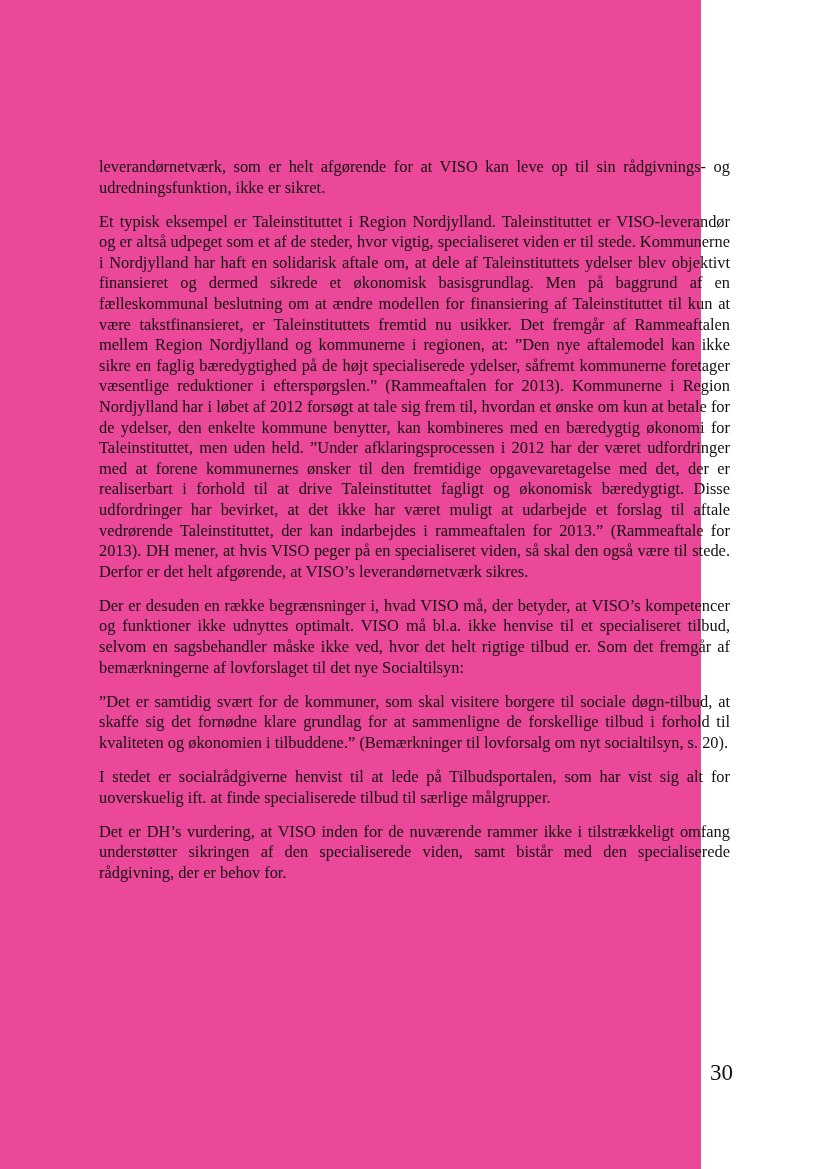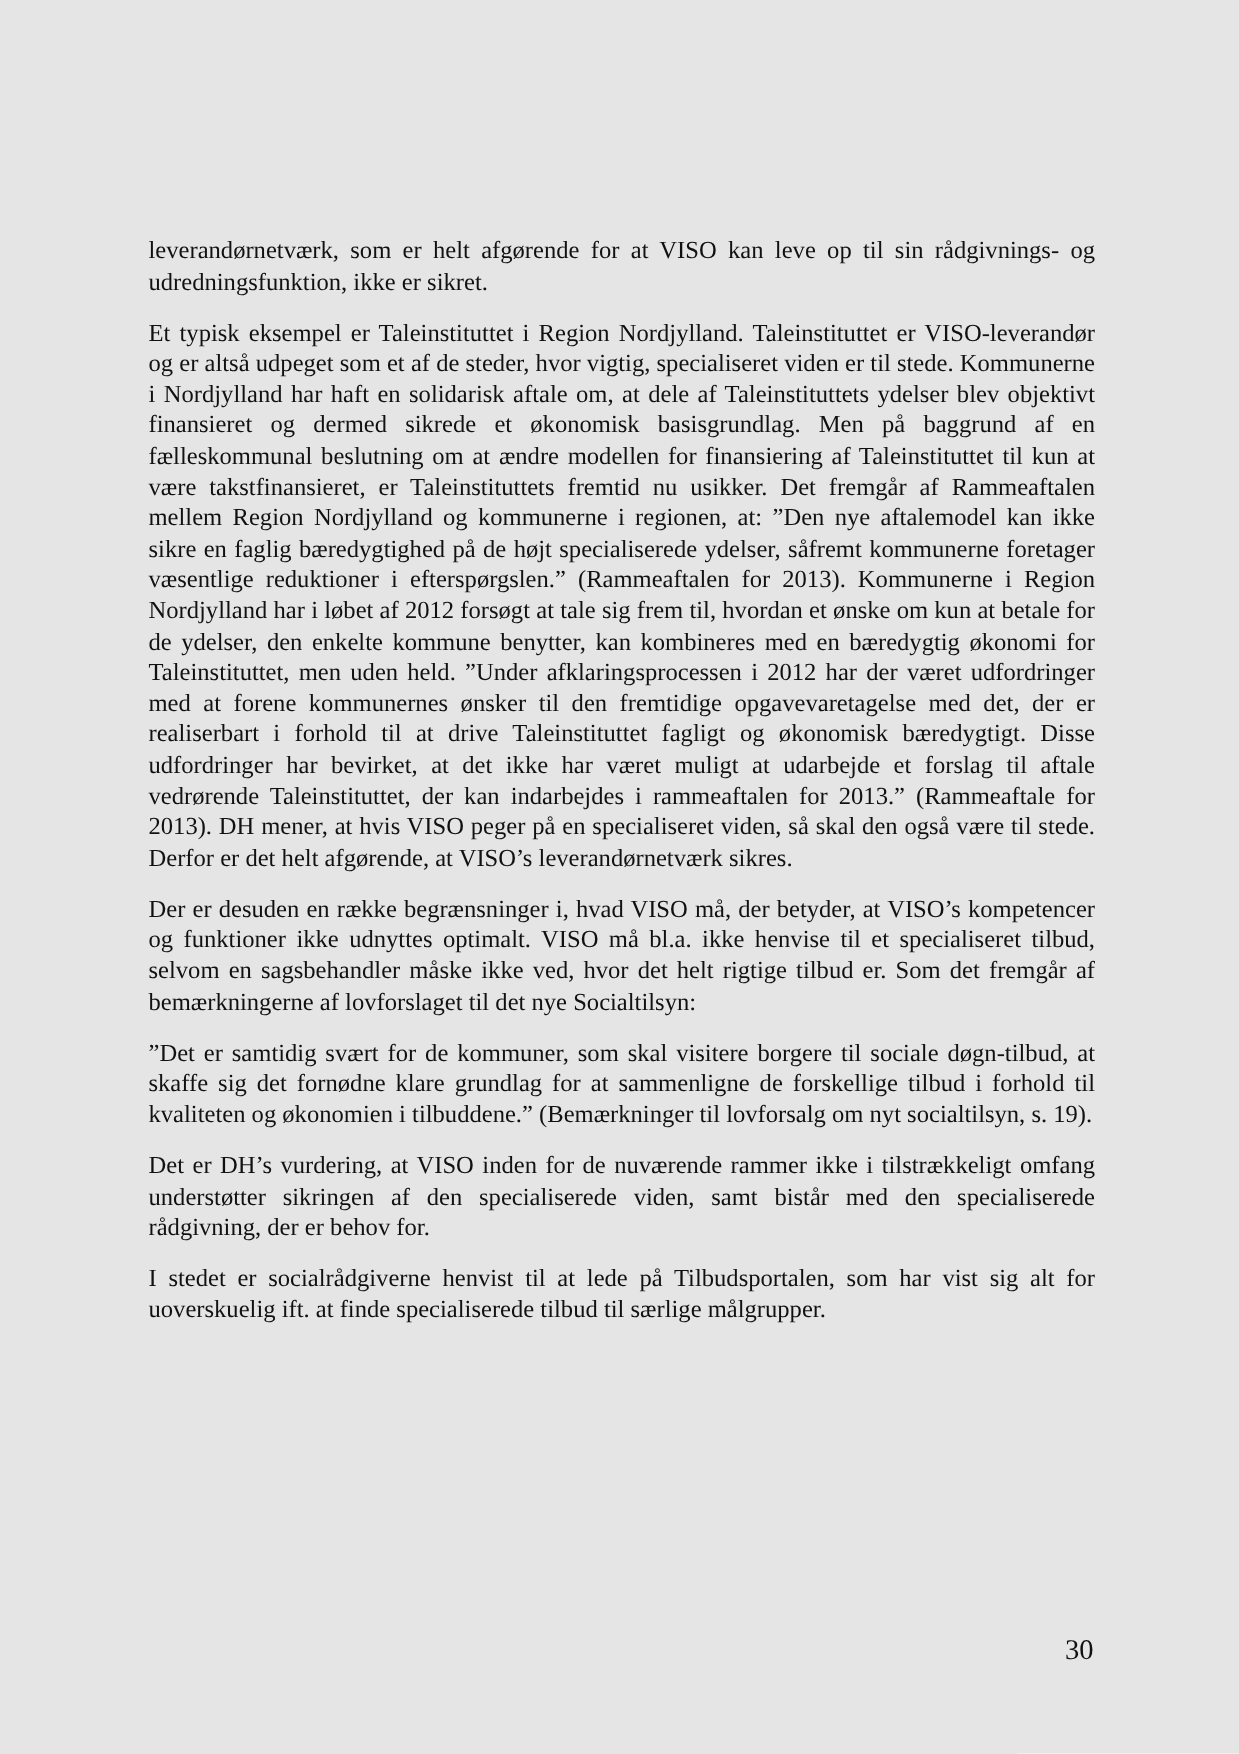--- a/index.html
+++ b/index.html
@@ -9,23 +9,23 @@
   }
   body {
     width: 826px;
     height: 1169px;
     position: relative;
     overflow: hidden;
   }
   .page {
     position: absolute;
     left: 0; top: 0;
-    width: 826px;
+    width: 701px;
     height: 1169px;
-    background: #e5e5e5;
+    background: #ec4899;
   }
   .text-block {
     position: absolute;
     left: 99px;
     top: 157px;
     width: 631px;
     font-family: "Liberation Serif", "DejaVu Serif", serif;
     font-size: 16.4px;
     line-height: 20.6px;
     color: #111111;
@@ -33,23 +33,22 @@
   .para {
     margin: 0 0 13.5px 0;
     text-align: justify;
   }
   .it { }
   .page-number {
     position: absolute;
     left: 710px;
     top: 1060px;
     font-family: "Liberation Serif", "DejaVu Serif", serif;
-    font-size: 19px;
+    font-size: 23px;
     color: #111111;
-    margin-top: 30px;
   }
 </style>
 </head>
 <body>
 
 <div class="page">
   <div class="text-block">
 
     <p class="para">
       <span>leverandørnetværk, som er helt afgørende for at VISO kan leve op til sin rådgivnings- og udredningsfunktion, ikke er sikret.</span>
@@ -57,27 +56,27 @@
 
     <p class="para">
       <span>Et typisk eksempel er Taleinstituttet i Region Nordjylland. Taleinstituttet er VISO-leverandør og er altså udpeget som et af de steder, hvor vigtig, specialiseret viden er til stede. Kommunerne i Nordjylland har haft en solidarisk aftale om, at dele af Taleinstituttets ydelser blev objektivt finansieret og dermed sikrede et økonomisk basisgrundlag. Men på baggrund af en fælleskommunal beslutning om at ændre modellen for finansiering af Taleinstituttet til kun at være takstfinansieret, er Taleinstituttets fremtid nu usikker. Det fremgår af Rammeaftalen mellem Region Nordjylland og kommunerne i regionen, at: </span><span class="it">”Den nye aftalemodel kan ikke sikre en faglig bæredygtighed på de højt specialiserede ydelser, såfremt kommunerne foretager væsentlige reduktioner i efterspørgslen.”</span><span> (Rammeaftalen for 2013). Kommunerne i Region Nordjylland har i løbet af 2012 forsøgt at tale sig frem til, hvordan et ønske om kun at betale for de ydelser, den enkelte kommune benytter, kan kombineres med en bæredygtig økonomi for Taleinstituttet, men uden held. </span><span class="it">”Under afklaringsprocessen i 2012 har der været udfordringer med at forene kommunernes ønsker til den fremtidige opgavevaretagelse med det, der er realiserbart i forhold til at drive Taleinstituttet fagligt og økonomisk bæredygtigt. Disse udfordringer har bevirket, at det ikke har været muligt at udarbejde et forslag til aftale vedrørende Taleinstituttet, der kan indarbejdes i rammeaftalen for 2013</span><span>.” (Rammeaftale for 2013). DH mener, at hvis VISO peger på en specialiseret viden, så skal den også være til stede. Derfor er det helt afgørende, at VISO’s leverandørnetværk sikres.</span>
     </p>
 
     <p class="para">
       <span>Der er desuden en række begrænsninger i, hvad VISO må, der betyder, at VISO’s kompetencer og funktioner ikke udnyttes optimalt. VISO må bl.a. ikke henvise til et specialiseret tilbud, selvom en sagsbehandler måske ikke ved, hvor det helt rigtige tilbud er. Som det fremgår af bemærkningerne af lovforslaget til det nye Socialtilsyn:</span>
     </p>
 
     <p class="para">
-      <span class="it">”Det er samtidig svært for de kommuner, som skal visitere borgere til sociale døgn-tilbud, at skaffe sig det fornødne klare grundlag for at sammenligne de forskellige tilbud i forhold til kvaliteten og økonomien i tilbuddene</span><span>.” (Bemærkninger til lovforsalg om nyt socialtilsyn, s. 19).</span>
+      <span class="it">”Det er samtidig svært for de kommuner, som skal visitere borgere til sociale døgn-tilbud, at skaffe sig det fornødne klare grundlag for at sammenligne de forskellige tilbud i forhold til kvaliteten og økonomien i tilbuddene</span><span>.” (Bemærkninger til lovforsalg om nyt socialtilsyn, s. 20).</span>
+    </p>
+
+    <p class="para">
+      <span>I stedet er socialrådgiverne henvist til at lede på Tilbudsportalen, som har vist sig alt for uoverskuelig ift. at finde specialiserede tilbud til særlige målgrupper.</span>
     </p>
 
     <p class="para">
       <span>Det er DH’s vurdering, at VISO inden for de nuværende rammer ikke i tilstrækkeligt omfang understøtter sikringen af den specialiserede viden, samt bistår med den specialiserede rådgivning, der er behov for.</span>
-    </p>
-
-    <p class="para">
-      <span>I stedet er socialrådgiverne henvist til at lede på Tilbudsportalen, som har vist sig alt for uoverskuelig ift. at finde specialiserede tilbud til særlige målgrupper.</span>
     </p>
 
   </div>
 
   <div class="page-number">30</div>
 </div>
 
 </body></html>

